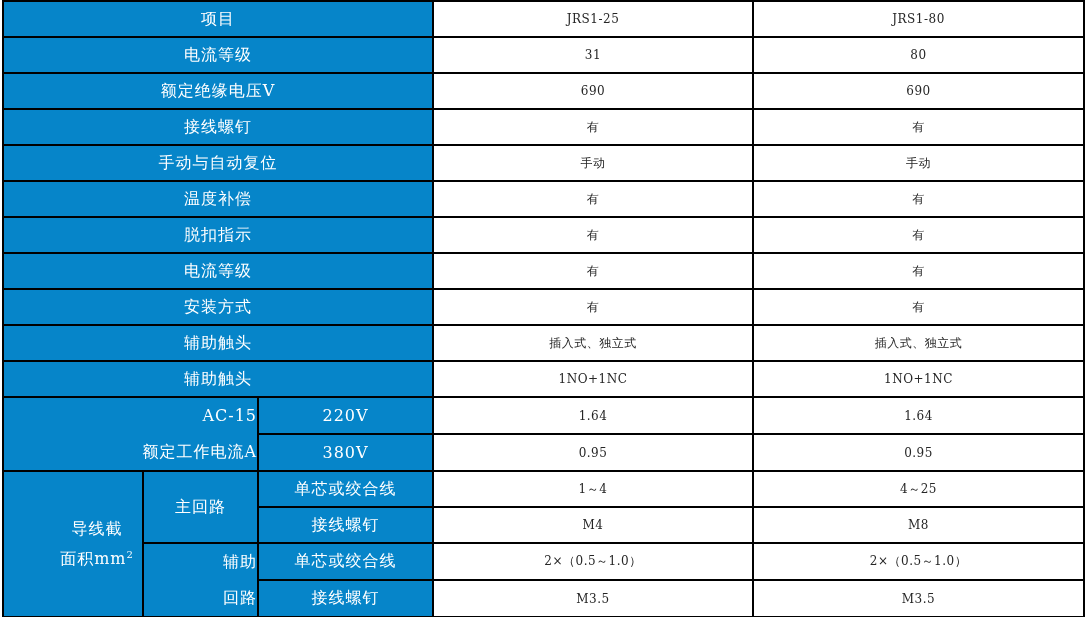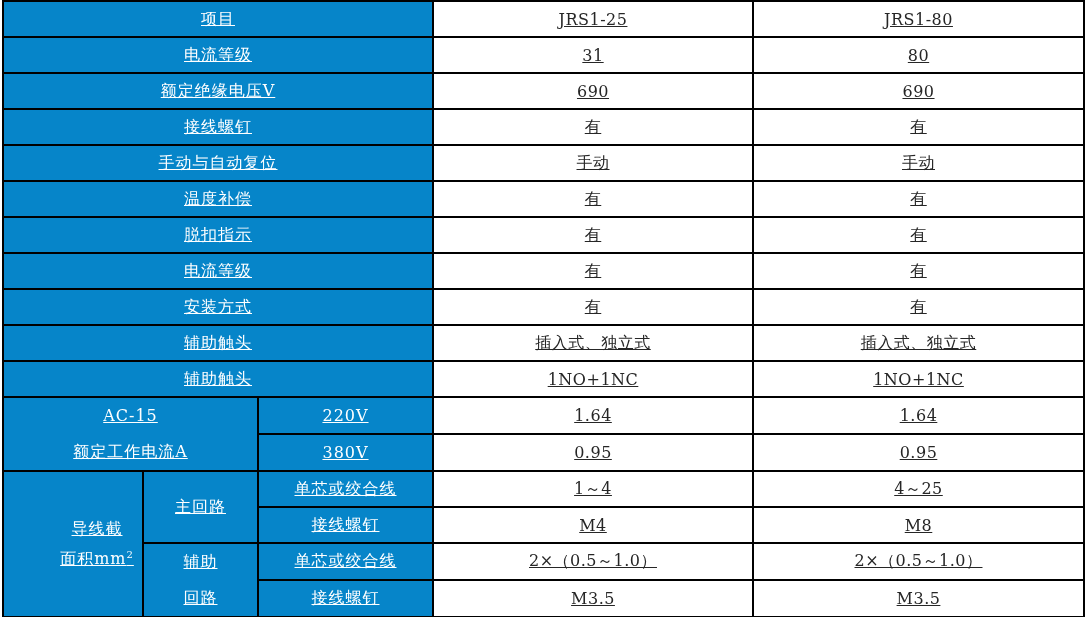--- a/index.html
+++ b/index.html
@@ -18,36 +18,36 @@
     margin-top: 0;
     width: 1081px;
   }
   table.spec td {
     border: 2px solid #000000;
     padding: 0;
     text-align: center;
     vertical-align: middle;
     height: 34px;
     overflow: hidden;
-    text-decoration: underline;
   }
   td.hdr {
     background: #0685C9;
     color: #ffffff;
     font-size: 16px;
     letter-spacing: 1px;
   }
   td.val {
     background: #ffffff;
     color: #262626;
-    font-size: 16px;
+    font-size: 12px;
     letter-spacing: 0.5px;
   }
   .two-line {
     line-height: 36px;
+    text-align: right;
   }
   .group-line {
     line-height: 30px;
     margin-left: 48px;
   }
   sup.sq {
     font-size: 10px;
     vertical-align: super;
     line-height: 0;
   }

